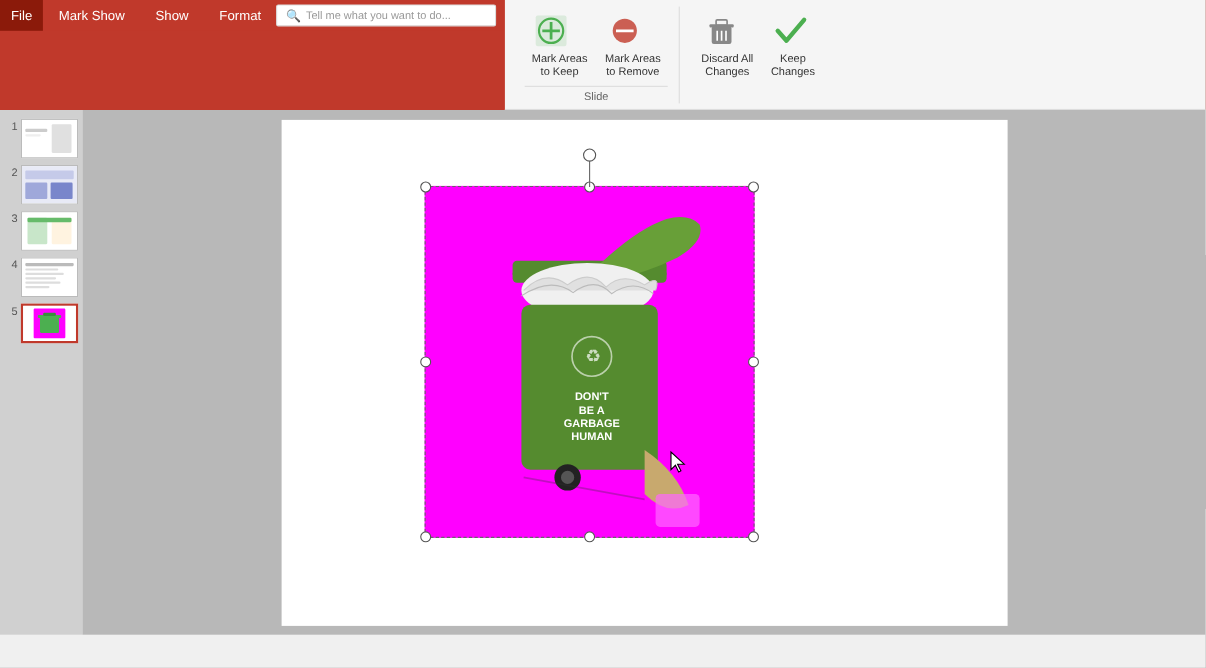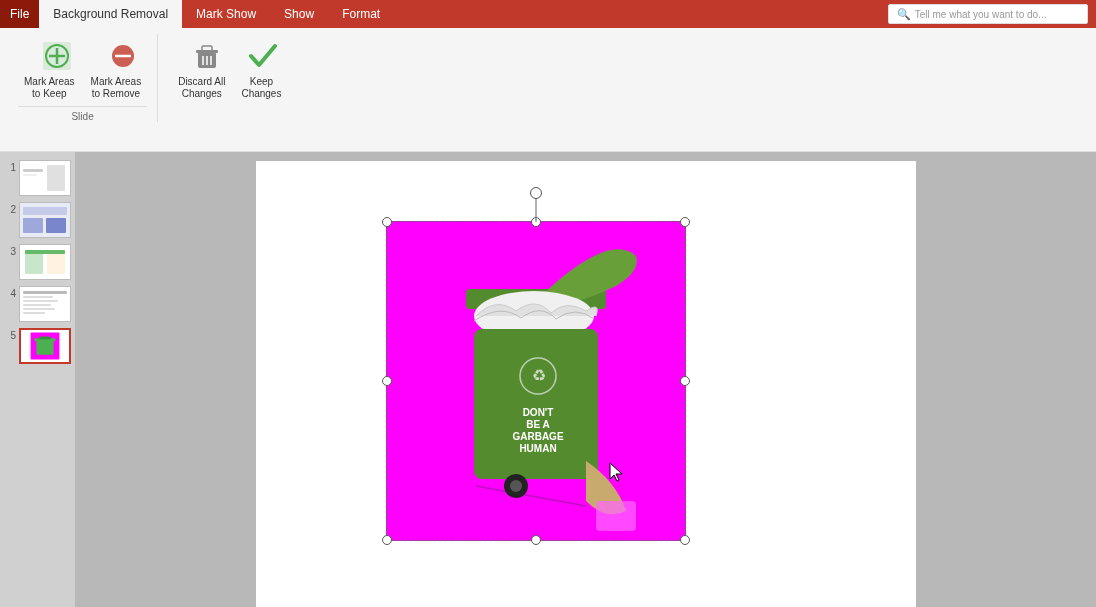--- a/index.html
+++ b/index.html
@@ -1,33 +1,33 @@
 <!DOCTYPE html>
 <html><head>
   <meta charset="utf-8">
   <style>
     * { margin: 0; padding: 0; box-sizing: border-box; }
     body { font-family: 'Segoe UI', Arial, sans-serif; font-size: 12px; background: #f0f0f0; width: 1096px; height: 607px; overflow: hidden; }
 
     
-    .ribbon { background: #c0392b; height: 152px; display: flex; flex-direction: column; }
+    .ribbon { background: #c0392b; height: 100px; display: flex; flex-direction: row; }
     .ribbon-tabs { display: flex; align-items: center; height: 28px; background: #c0392b; padding-left: 0; }
     .ribbon-tab { padding: 4px 14px; font-size: 12px; color: white; cursor: pointer; height: 28px; display: flex; align-items: center; }
     .ribbon-tab:first-child { background: #8b1a0a; padding: 4px 10px; }
     .ribbon-tab.active { background: #f5f5f5; color: #333; }
     .search-box { margin-left: auto; display: flex; align-items: center; background: white; border: 1px solid #ddd; height: 20px; padding: 0 8px; margin-right: 8px; min-width: 200px; font-size: 11px; color: #999; border-radius: 2px; }
     .search-icon-span { margin-right: 4px; color: #c0392b; font-size: 11px; }
 
     .ribbon-content { background: #f5f5f5; flex: 1; display: flex; align-items: flex-start; padding: 6px 8px 0 8px; border-bottom: 1px solid #ddd; }
     .ribbon-group { display: flex; flex-direction: column; align-items: flex-start; padding: 0 10px; border-right: 1px solid #ddd; height: 88px; }
     .ribbon-group:last-child { border-right: none; }
     .ribbon-group-buttons { display: flex; gap: 4px; align-items: flex-start; flex: 1; }
     .ribbon-group-label { font-size: 10px; color: #666; text-align: center; width: 100%; padding-top: 4px; border-top: 1px solid #ddd; margin-top: auto; padding-bottom: 2px; }
     
-    .ribbon-btn { display: flex; flex-direction: column; align-items: flex-end; justify-content: flex-start; padding: 4px 6px; cursor: pointer; border-radius: 3px; min-width: 52px; height: 72px; }
+    .ribbon-btn { display: flex; flex-direction: column; align-items: flex-start; justify-content: flex-start; padding: 4px 6px; cursor: pointer; border-radius: 3px; min-width: 52px; height: 72px; }
     .ribbon-btn-icon { width: 36px; height: 36px; display: flex; align-items: center; justify-content: center; font-size: 24px; margin-bottom: 2px; }
     .ribbon-btn-label { font-size: 10px; color: #333; text-align: center; line-height: 1.2; }
 
     
     .main { display: flex; height: calc(607px - 130px); }
     
     
     .slides-panel { width: 75px; background: #d0d0d0; display: flex; flex-direction: column; gap: 6px; padding: 8px 4px; overflow-y: auto; }
     .slide-thumb { display: flex; align-items: flex-start; gap: 3px; cursor: pointer; }
     .slide-num { font-size: 10px; color: #555; width: 12px; text-align: right; padding-top: 2px; }
@@ -61,23 +61,20 @@
   </style>
 </head>
 <body>
 
 <div class="ribbon">
 
   <div class="ribbon-tabs">
     <div class="ribbon-tab" style="background:#8b1a0a;font-size:12px;">
       <span>File</span>
     </div>
-    <div class="ribbon-tab active" style="background:#f5f5f5;color:#333;">
-      <span>Background Removal</span>
-    </div>
     <div class="ribbon-tab">
       <span>Mark Show</span>
     </div>
     <div class="ribbon-tab">
       <span>Show</span>
     </div>
     <div class="ribbon-tab">
       <span>Format</span>
     </div>
     <div class="search-box">

